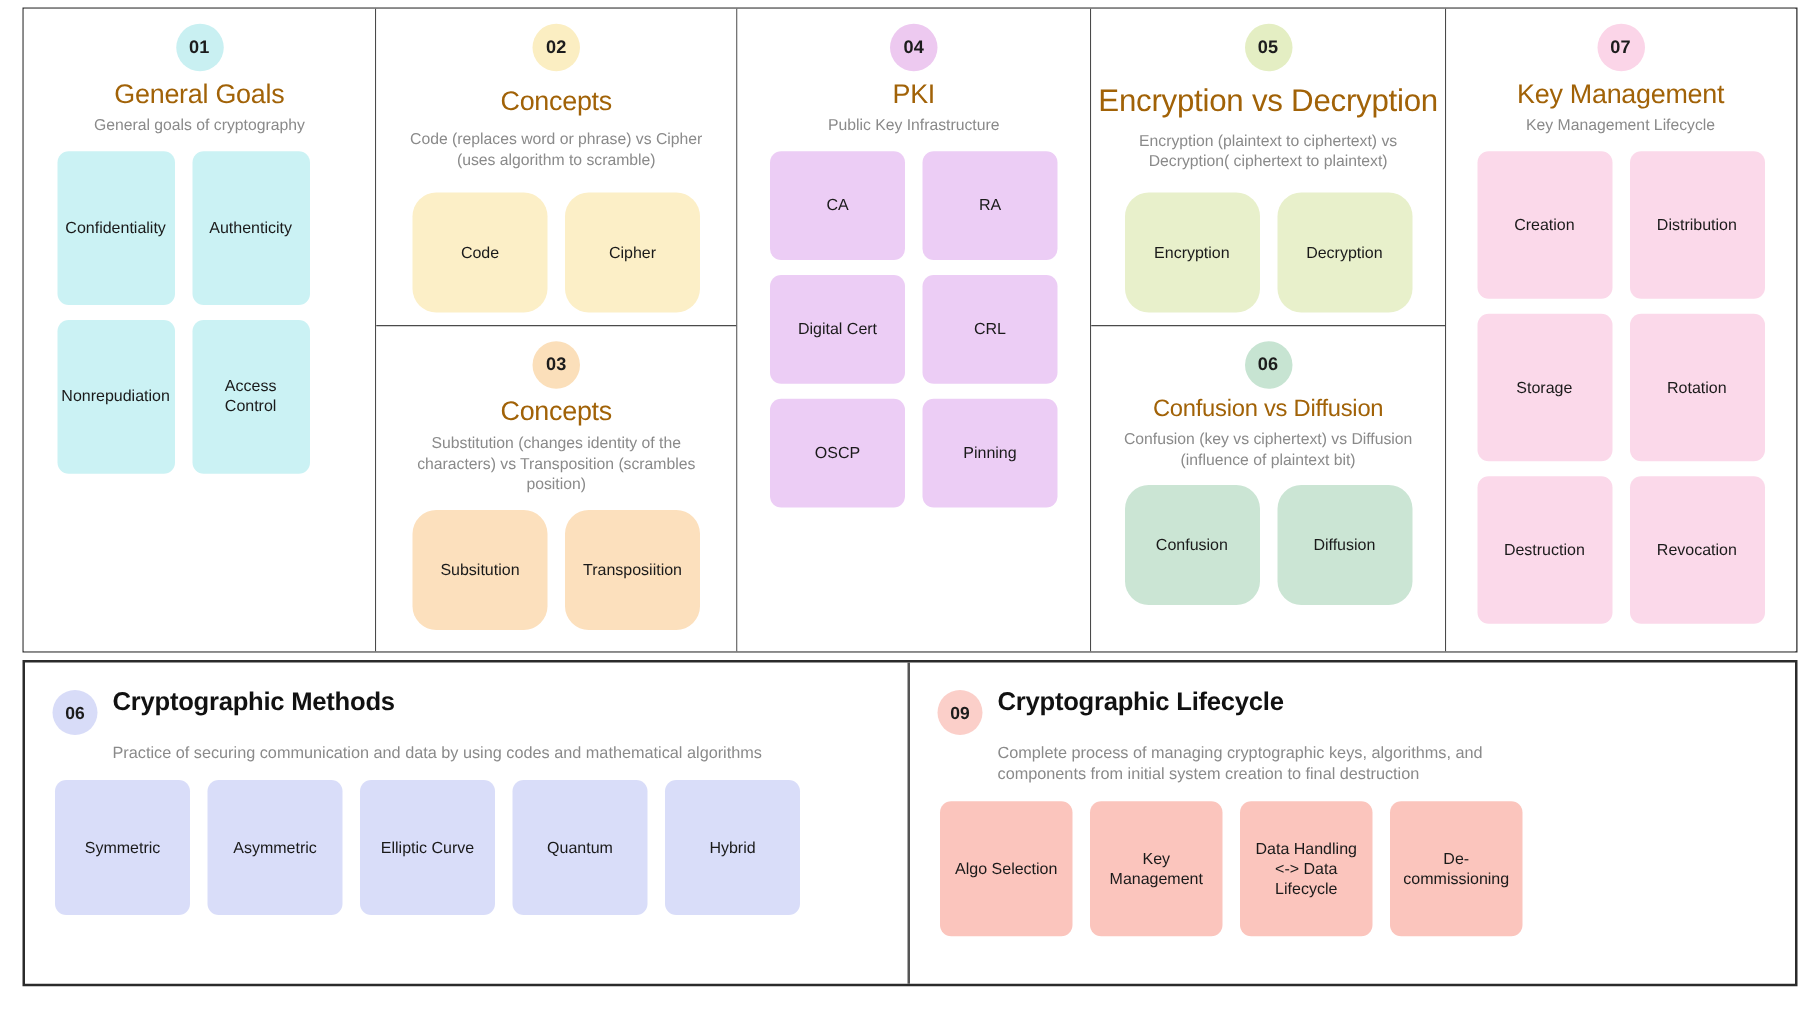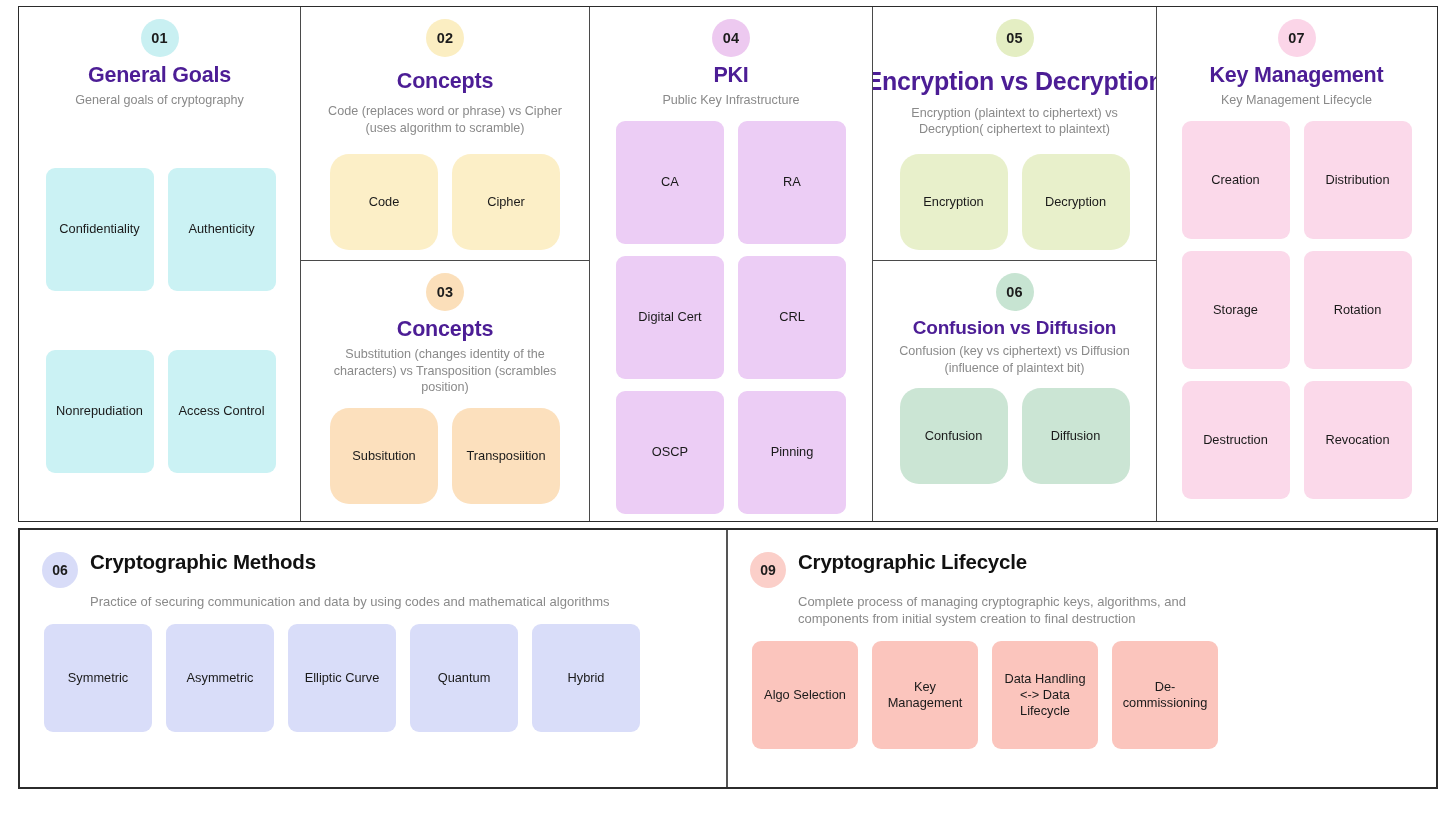--- a/index.html
+++ b/index.html
@@ -60,22 +60,22 @@
     width: 38px; height: 38px;
     border-radius: 50%;
     display: flex; align-items: center; justify-content: center;
     font-size: 14.5px; font-weight: 700; color: #1c1c1c;
     letter-spacing: .2px;
     margin-bottom: 6px;
     flex: 0 0 auto;
   }
   .panel-title {
     font-size: 21.5px;
-    font-weight: 700;
-    color: #4c1d95;
+    font-weight: 400;
+    color: #a16207;
     text-align: center;
     line-height: 1.12;
     letter-spacing: -.2px;
     white-space: nowrap;
   }
   .panel-sub {
     font-size: 12.6px;
     color: #8a8a8a;
     text-align: center;
     line-height: 1.32;
@@ -103,24 +103,24 @@
     color: #1a1a1a;
     line-height: 1.25;
     padding: 4px 5px;
   }
   
   .cards.compact .card { height: 96px; border-radius: 19px; }
   .cards.tall .card { height: 123px; }
 
   
   .cards.grid2 { justify-content: flex-start; padding-left: 2px; }
-  .cards.grid2 .card { width: 108px; margin-top: 47px; }
-
-  
-  .col-3 .cards .card { height: 123px; }
+  .cards.grid2 .card { width: 94px; }
+
+  
+  .col-3 .cards .card { height: 87px; }
 
   
   .bottom-row {
     display: flex;
     height: 261px;
     margin-top: 6px;
     border: 2.2px solid #2b2b2b;
     background: #fff;
   }
   .bpanel {

